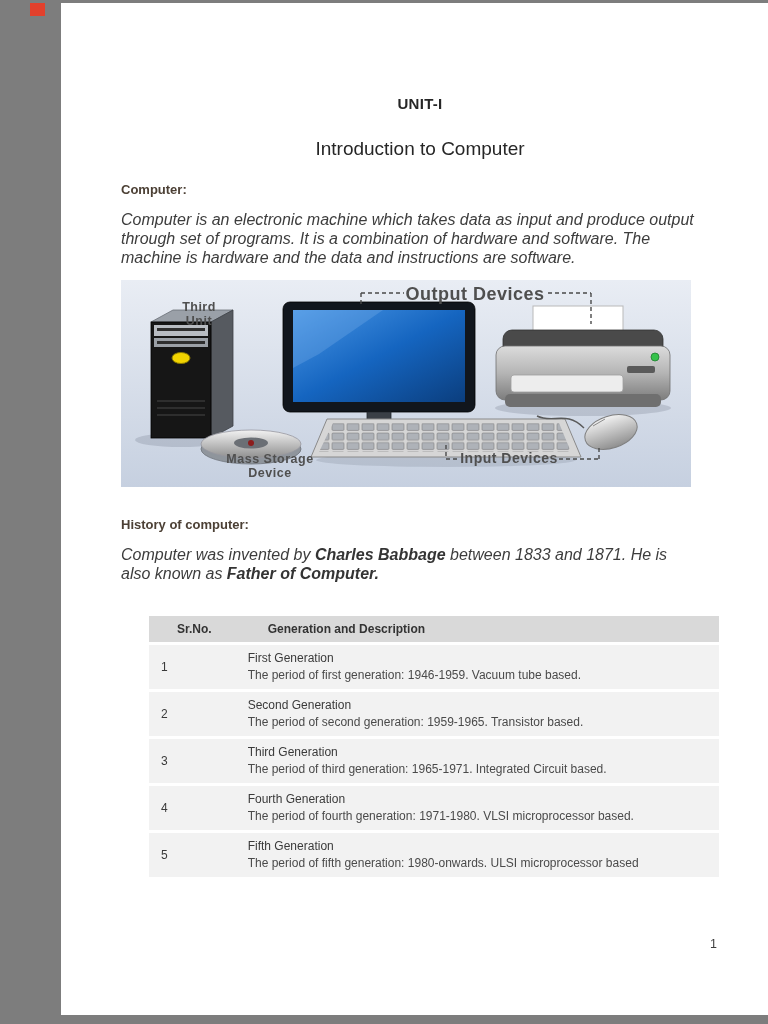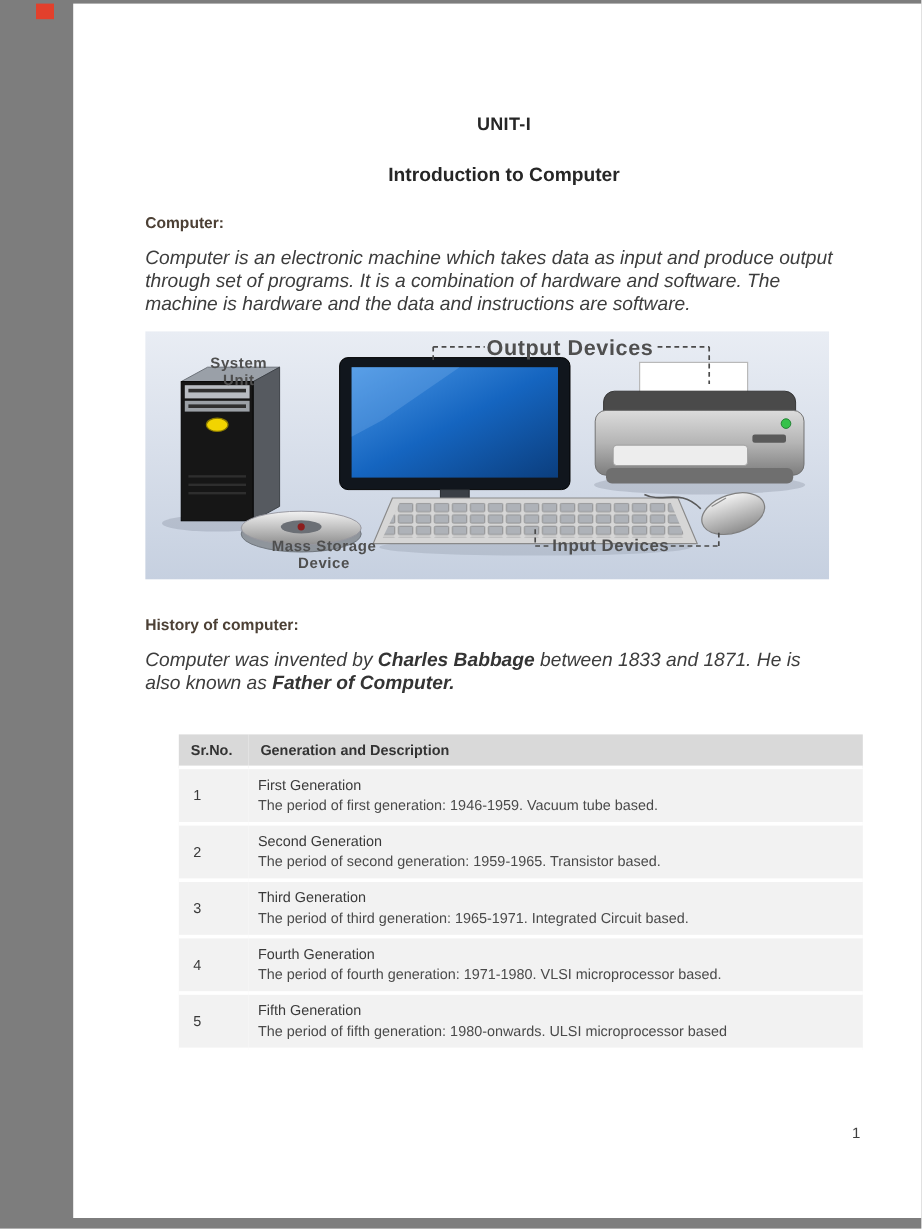--- a/index.html
+++ b/index.html
@@ -3,42 +3,42 @@
 <meta charset="utf-8">
 <style>
   * { margin:0; padding:0; box-sizing:border-box; }
   body { font-family:"Liberation Sans", sans-serif; }
   .canvas { position:relative; width:768px; height:1024px; background:#7d7d7d; overflow:hidden; }
   .corner-marker { position:absolute; left:30px; top:3px; width:15px; height:13px; background:#e2402c; }
   .page { position:absolute; left:30px; top:3px; width:708px; height:1012px; background:#ffffff;margin-left:31px; }
   .content { padding:0 50px 0 60px; }
 
   .unit-title { margin-top:92px; text-align:center; font-size:15px; font-weight:bold; color:#262626; letter-spacing:0.3px; }
-  .main-title { margin-top:26px; text-align:center; font-size:16px; font-weight:bold; color:#262626; }
+  .main-title { margin-top:26px; text-align:center; font-size:19px; font-weight:normal; color:#262626; }
 
   .sec-heading { margin-top:22px; font-size:13px; font-weight:bold; color:#4c4035; }
   .sec-heading.history { margin-top:30px; }
   .sec-heading.generations { margin-top:18px; }
 
   p.bodytext { margin-top:13px; max-width:575px; font-size:16px; line-height:19px; color:#3d3d3d;font-style:italic; }
   p.bodytext b { color:#343434; }
 
   
   .illustration { position:relative; margin-top:13px; width:570px; height:207px; }
   .illustration svg { position:absolute; left:0; top:0; }
   .illo-label { position:absolute; text-align:center; font-weight:bold; color:#4f4f4f; letter-spacing:0.5px; }
   .illo-label .line { display:block; }
   .lbl-system { left:36px; top:20px; width:84px; font-size:12.5px; line-height:14px; }
   .lbl-output { left:283px; top:4px; width:142px; font-size:18px; }
   .lbl-mass { left:86px; top:172px; width:126px; font-size:12.5px; line-height:14px; }
   .lbl-input { left:338px; top:170px; width:100px; font-size:14px; }
 
   
   table.generations { margin-top:33px; margin-left:28px; width:570px; border-collapse:collapse; font-size:12px; }
-  table.generations th { background:#d9d9d9; color:#333333; text-align:left; font-weight:bold; padding:6px 10px; border-bottom:3px solid #ffffff; }
+  table.generations th { background:#d9d9d9; color:#333333; text-align:left; font-weight:bold; padding:6px 28px; border-bottom:3px solid #ffffff; }
   table.generations th.col-srno { width:58px; }
   table.generations td { background:#f2f2f2; padding:5px 8px; border-bottom:3px solid #ffffff; vertical-align:middle; }
   table.generations td.num { padding-left:12px; color:#3a3a3a; }
   .gen-title { font-weight:normal; color:#3a3a3a; line-height:17px; }
   .gen-desc { color:#4a4a4a; line-height:17px; }
 
   .page-number { position:absolute; top:934px; right:52px; font-size:12.5px; color:#3f3f3f; }
 </style>
 </head>
 <body>
@@ -143,21 +143,21 @@
             <path d="M427,13 H470"></path>
             <path d="M470,13 V44"></path>
             <path d="M325,165 V179"></path>
             <path d="M325,179 H338"></path>
             <path d="M438,179 H478"></path>
             <path d="M478,179 V167"></path>
           </g>
         </svg>
 
         <div class="illo-label lbl-system">
-          <span class="line">System</span>
+          <span class="line">Third</span>
           <span class="line">Unit</span>
         </div>
         <div class="illo-label lbl-output">Output Devices</div>
         <div class="illo-label lbl-mass">
           <span class="line">Mass Storage</span>
           <span class="line">Device</span>
         </div>
         <div class="illo-label lbl-input">Input Devices</div>
       </div>
 

